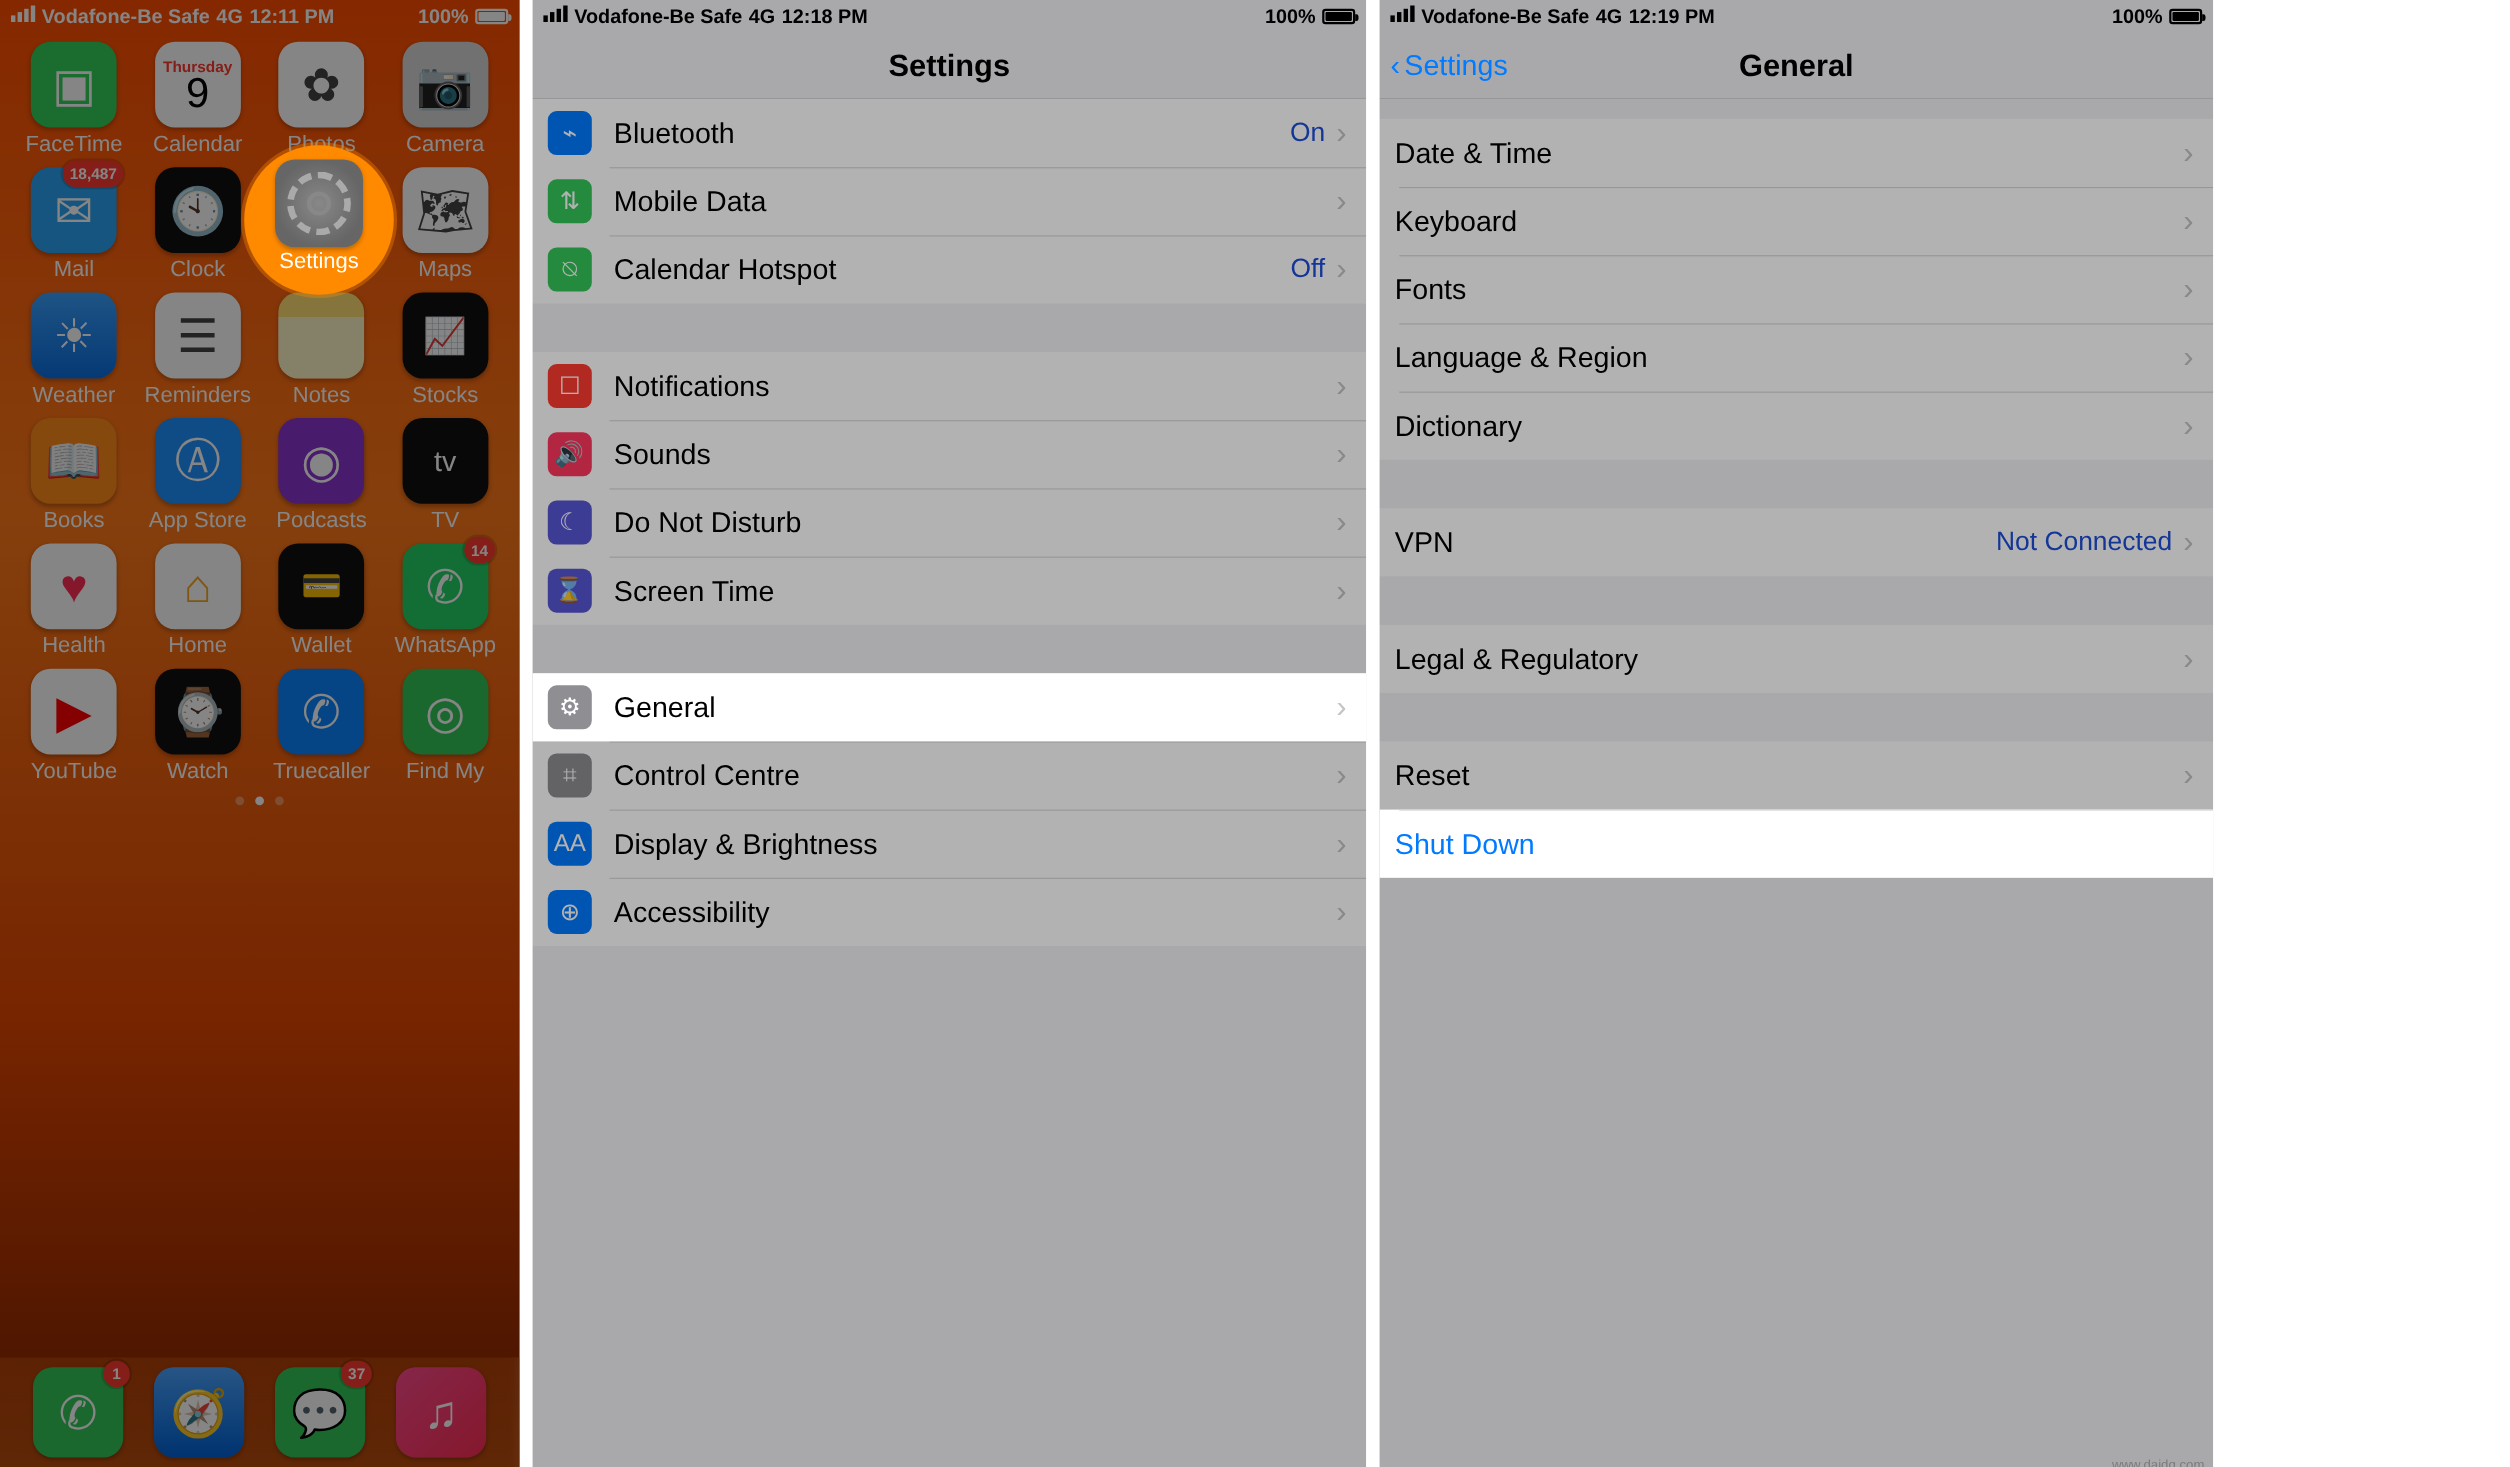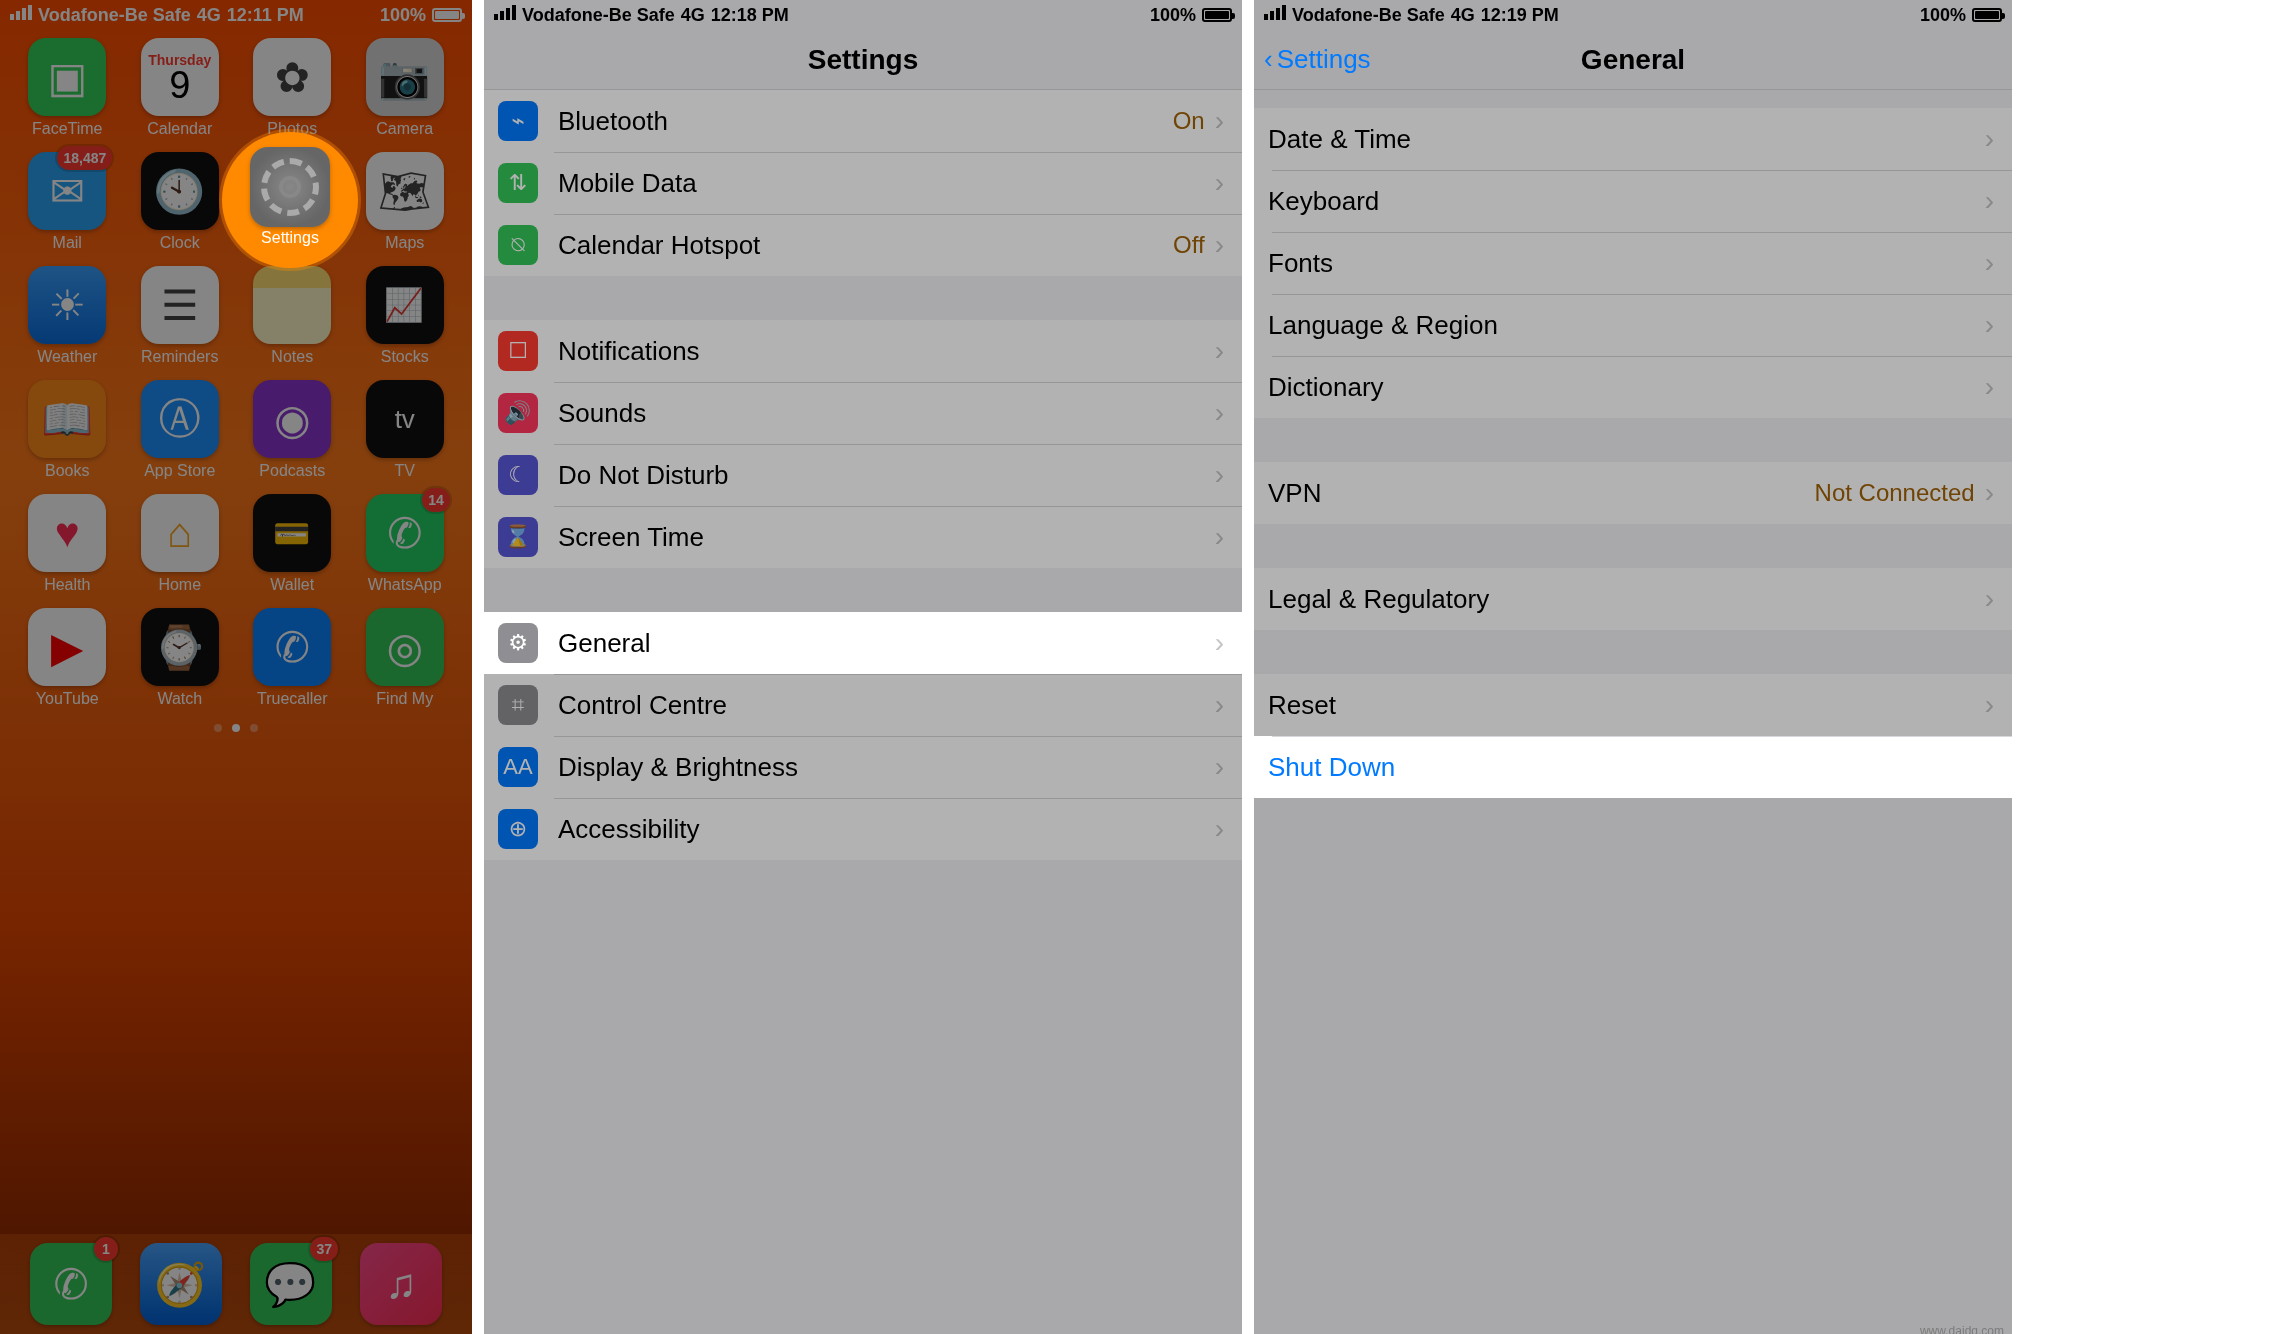--- a/index.html
+++ b/index.html
@@ -22,21 +22,21 @@
   .p1 .statusbar { color: #fff; }
   .p1 .sig span, .p1 .battery .fill { background:#fff; }
   .p1 .battery { border-color:#fff; } .p1 .battery::after{background:#fff;}
 
   
   .home { position:absolute; inset:0; background: linear-gradient(180deg,#ff4d00 0%, #ff7a1a 35%, #e24600 70%, #802300 100%); }
   .dim-overlay { position:absolute; inset:0; background: rgba(0,0,0,0.48); z-index:5; pointer-events:none; }
   .appgrid { position:relative; z-index:2; padding: 8px 14px 0; display:grid; grid-template-columns: repeat(4,1fr); grid-auto-rows: 110px; gap: 4px 6px; justify-items:center; }
   .app { position:relative; display:flex; flex-direction:column; align-items:center; width:100%; }
   .icon64 { width:78px; height:78px; border-radius:18px; display:flex; align-items:center; justify-content:center; font-size:42px; background:#fff; color:#444; position:relative; box-shadow: 0 2px 4px rgba(0,0,0,0.25);}
-  .applabel { margin-top:4px; font-size:16px; color:#fff; text-align:right; font-weight:500; white-space:nowrap; }
+  .applabel { margin-top:4px; font-size:20px; color:#fff; text-align:right; font-weight:500; white-space:nowrap; }
   .badge { position:absolute; top:-6px; right:-6px; min-width:24px; height:24px; padding:0 6px; border-radius:12px; background:#ff3b30; color:#fff; font-size:14px; font-weight:600; display:flex; align-items:center; justify-content:center; box-shadow:0 0 0 2px rgba(0,0,0,0.15);}
   .badge.wide{ min-width:auto; }
   .pagedots { position:relative; z-index:2; display:flex; gap:10px; justify-content:center; margin-top:6px;}
   .pagedots span{width:8px;height:8px;border-radius:50%;background:rgba(255,255,255,0.35);}
   .pagedots span.active{background:#fff;}
   .dock { position:absolute; bottom:0; left:0; right:0; height:100px; z-index:2; background: linear-gradient(180deg, rgba(255,128,30,0.25), rgba(255,128,30,0.45)); backdrop-filter: blur(4px); display:flex; justify-content:space-around; align-items:center; padding: 0 16px;}
   .dock .icon64{ width:82px; height:82px;}
 
   
   .spotlight { position:absolute; z-index:6; width:136px; height:136px; border-radius:50%; background:#ff8a00; left: 222px; top: 132px; display:flex; flex-direction:column; align-items:center; justify-content:center; box-shadow: 0 0 0 3px rgba(255,138,0,0.35);}
@@ -79,21 +79,21 @@
 
   
   .phone.p2, .phone.p3 { background:#f2f2f7; position:relative;}
   .navbar { height:60px; display:flex; align-items:center; justify-content:center; font-size:28px; font-weight:700; border-bottom:1px solid rgba(0,0,0,0.1); position:relative;}
   .navbar .back { position:absolute; left:10px; top:0; bottom:0; display:flex; align-items:center; gap:4px; color:#007aff; font-size:26px; font-weight:500;}
   .list { background:#fff; }
   .row { display:flex; align-items:center; height:62px; padding: 0 18px 0 14px; position:relative;}
   .row + .row::before { content:""; position:absolute; top:0; left:70px; right:0; height:1px; background:#d8d8dc;}
   .row .ricon { width:40px; height:40px; border-radius:8px; margin-right:20px; display:flex; align-items:center; justify-content:center; color:#fff; font-size:22px; flex-shrink:0;}
   .row .rlabel { flex:1; font-size:26px; color:#000; }
-  .row .rvalue { font-size:24px; color:#a16207; margin-right:10px;text-align:right;}
+  .row .rvalue { font-size:24px; color:#1d4ed8; margin-right:10px;text-align:right;}
   .chev { color:#c4c4c7; font-size:28px; font-weight:400;}
   .section-gap { height:44px; }
   .row.noicon::before, .row.noicon + .row.noicon::before { left:18px !important; }
 
   
   .p2-dim, .p3-dim { position:absolute; inset:0; background:rgba(0,0,0,0.30); z-index:5; pointer-events:none;}
   .row.highlight { position:relative; z-index:6; background:#fff;}
   .p3 .navbar .back { z-index:6; color:#007aff;}
   .p3 .navbar-title { position:relative; z-index:4;}
   

